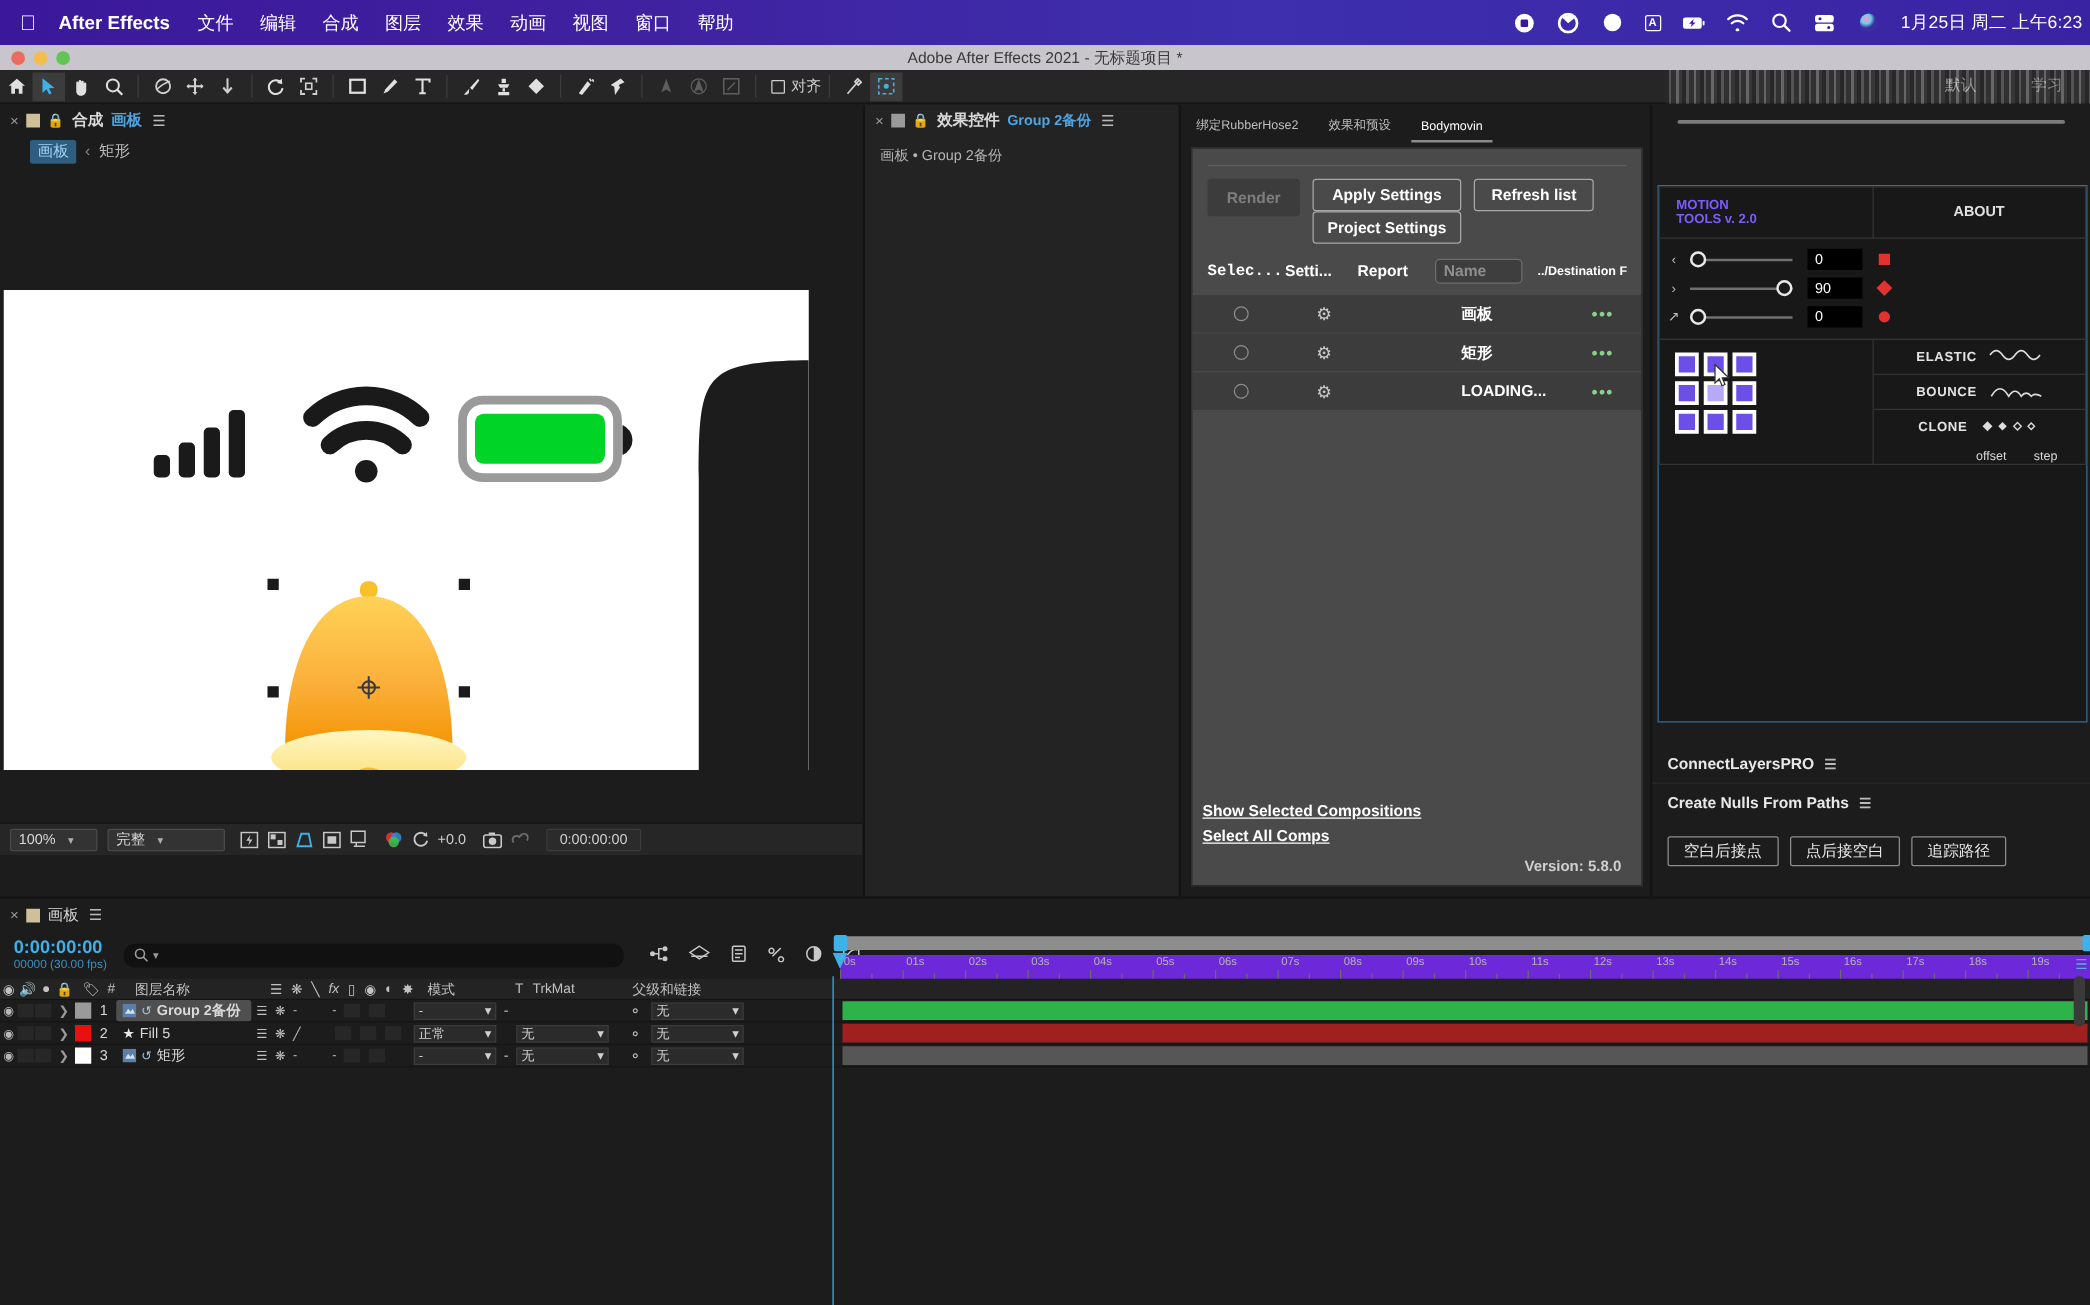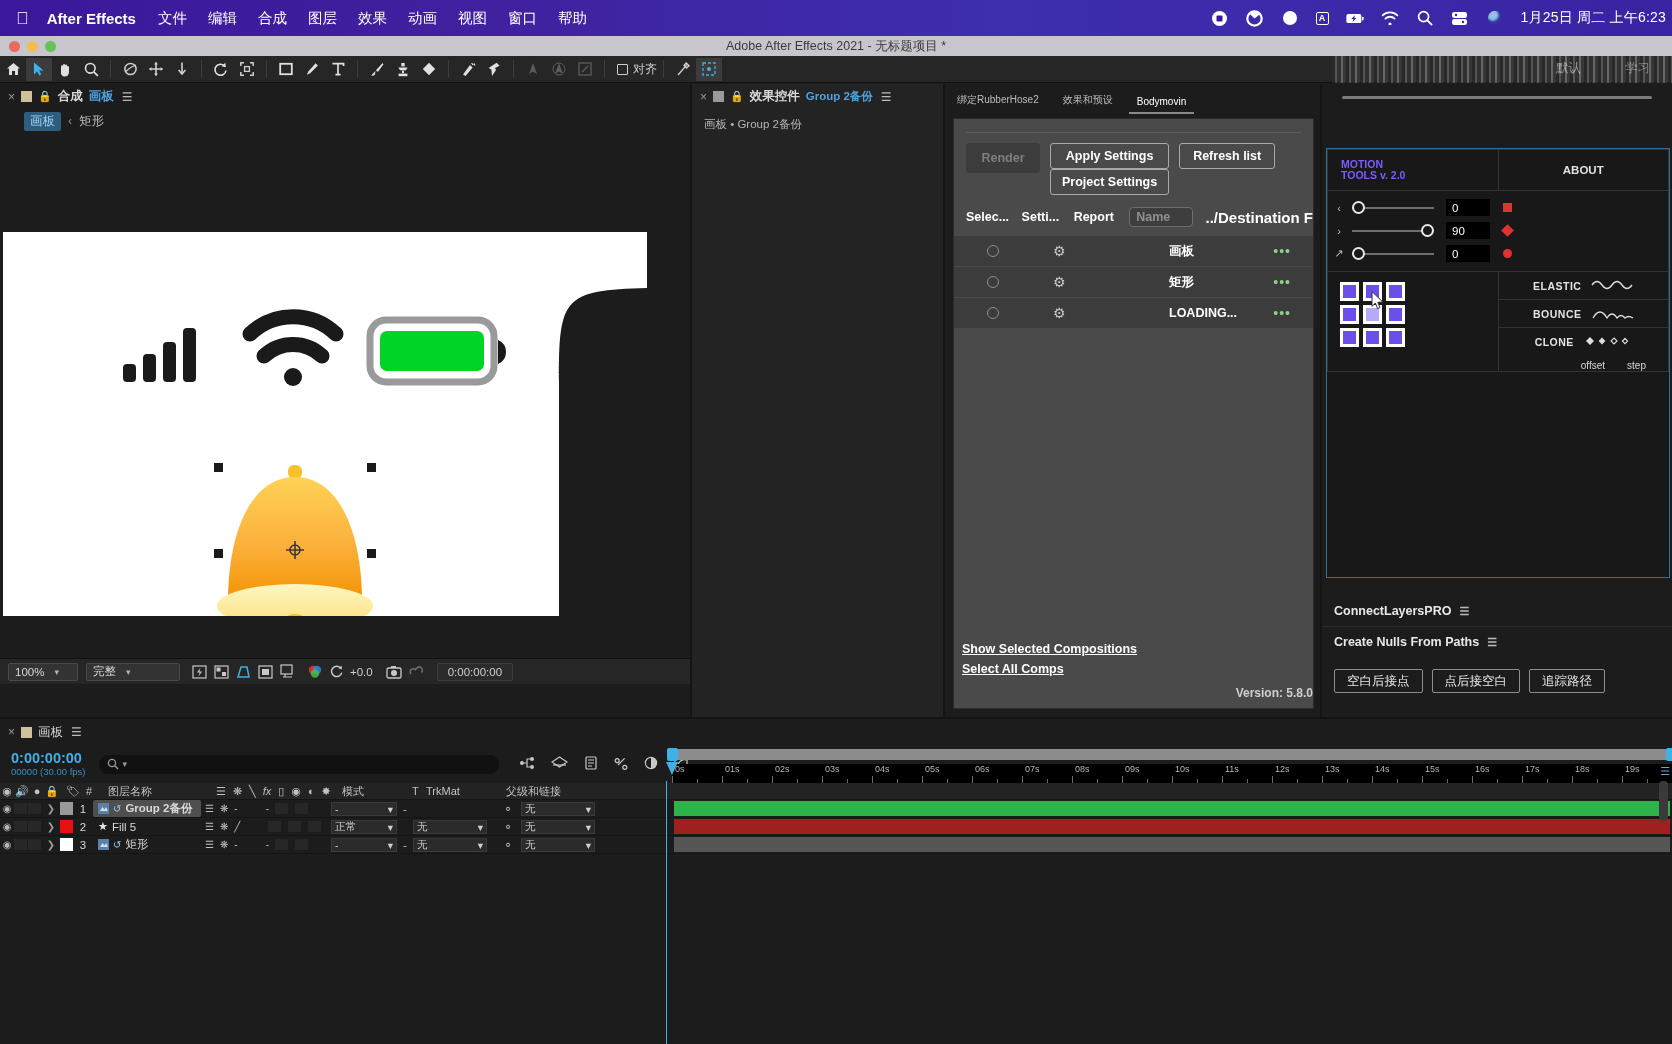--- a/index.html
+++ b/index.html
@@ -95,37 +95,37 @@
   .bmbtn{height:27px;min-width:68px;padding:0 11px;border:1px solid #a8a8a8;border-radius:3px;
      background:#4a4a4a;color:#fff;font-size:12.5px;font-weight:bold;display:flex;
      align-items:center;justify-content:center;white-space:nowrap;}
   .bmdivide{height:1px;background:#5d5d5d;margin:13px 12px 0;}
   .bmrow2{display:flex;gap:10px;padding:10px 0 0 12px;align-items:flex-start;}
   .bmbtn.render{background:#3c3c3c;border-color:#3c3c3c;color:#7e7e7e;min-width:74px;height:30px;}
   .bmbtn.wide{min-width:96px;height:26px;}
   .bmstack{display:flex;flex-direction:column;gap:0;}
   .hdrrow{display:flex;align-items:center;padding:12px 0 0 12px;font-size:12.5px;
      color:#fff;font-weight:bold;gap:0;}
-  .hdrrow .c1{width:62px;}
+  .hdrrow .c1{width:62px;font-family:Liberation Mono, monospace;}
   .hdrrow .c2{width:58px;}
   .hdrrow .c3{width:62px;}
   .nameinput{width:70px;height:20px;background:#3e3e3e;border:1px solid #6d6d6d;border-radius:4px;
      color:#8f8f8f;font-size:12.5px;display:flex;align-items:center;padding:0 6px;}
-  .destlbl{margin-left:12px;font-weight:bold;font-size:15px;color:#fff;white-space:nowrap;}
+  .destlbl{margin-left:12px;font-weight:bold;font-size:10px;color:#fff;white-space:nowrap;}
   .complist{margin-top:9px;}
   .comprow{height:31px;background:#3c3c3c;border-bottom:1px solid #4a4a4a;display:flex;
      align-items:center;position:relative;}
   .comprow .radio{width:12px;height:12px;border:1.6px solid #8d8d8d;border-radius:50%;
      margin-left:33px;}
   .comprow .gear{margin-left:54px;color:#c9c9c9;font-size:14px;}
   .comprow .cname{position:absolute;left:215px;color:#fff;font-size:12.5px;font-weight:bold;}
   .comprow .dots{position:absolute;right:22px;color:#8bd18b;font-size:14px;letter-spacing:1px;}
   .bmlinks{position:absolute;left:8px;bottom:26px;font-size:12.5px;}
   .bmlink{color:#fff;text-decoration:underline;font-weight:bold;display:block;margin-bottom:6px;}
-  .bmver{position:absolute;right:0;bottom:8px;color:#cfcfcf;font-size:12px;font-weight:bold;}
+  .bmver{position:absolute;right:16px;bottom:8px;color:#cfcfcf;font-size:12px;font-weight:bold;}
 
   
   .mtwrap{position:absolute;left:1320px;top:48px;width:352px;height:633px;background:#1c1c1c;
      border-left:2px solid #141414;}
   .mtpanel{position:absolute;left:4px;top:64px;width:344px;height:430px;background:#181818;
      border:1px solid #2f6f9a;}
   .mtgrid{border-collapse:collapse;width:100%;}
   .mtcell{border:1px solid #333;}
   .mtlogo{color:#7c5cff;font-size:10.5px;font-weight:bold;line-height:11px;padding:9px 0 9px 13px;}
   .mtabout{color:#e0e0e0;font-size:11.5px;font-weight:bold;text-align:center;}
@@ -173,21 +173,21 @@
   .lrow{height:18px;display:flex;align-items:center;font-size:11.5px;color:#d8d8d8;
      border-bottom:1px solid #151515;position:relative;}
   .lrow.sel .nm{background:#4f4f4f;}
   .eye{width:14px;text-align:center;color:#b8b8b8;font-size:10px;}
   .cbox{width:13px;height:11px;background:#272727;margin-right:1px;}
   .colorchip{width:13px;height:13px;}
   .nm{display:flex;align-items:center;gap:4px;padding:1px 5px;border-radius:2px;}
   .minidd{height:14px;background:#2b2b2b;border:1px solid #3a3a3a;display:flex;
      align-items:center;justify-content:space-between;padding:0 3px;font-size:10.5px;color:#d0d0d0;}
   .workbar{position:absolute;left:672px;top:4px;width:1000px;height:11px;background:#8d8d8d;}
-  .rulerticks{position:absolute;left:672px;top:19px;width:1000px;height:19px;background:#000000;}
+  .rulerticks{position:absolute;left:672px;top:19px;width:1000px;height:19px;background:#6d28d9;}
   .tick{position:absolute;top:0;font-size:9px;color:#b5b5b5;}
   .tickline{position:absolute;bottom:0;width:1px;height:6px;background:#6a6a6a;}
   .cti{position:absolute;top:17px;width:12px;height:13px;background:#3fb0e8;
      clip-path:polygon(0 0,100% 0,50% 100%);}
   .ctiline{position:absolute;top:30px;width:1px;background:#3fb0e8;}
   .bar{position:absolute;height:15px;}
 </style>
 </head>
 <body>
 

